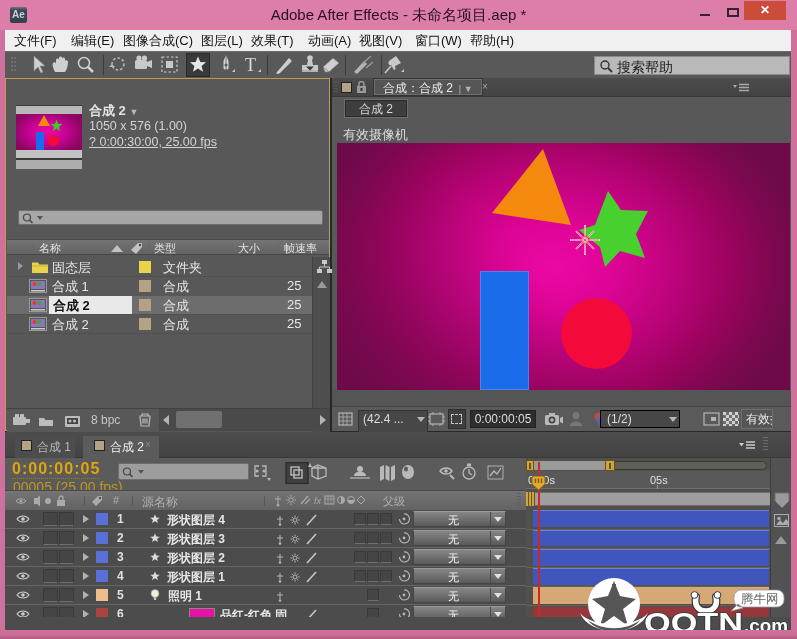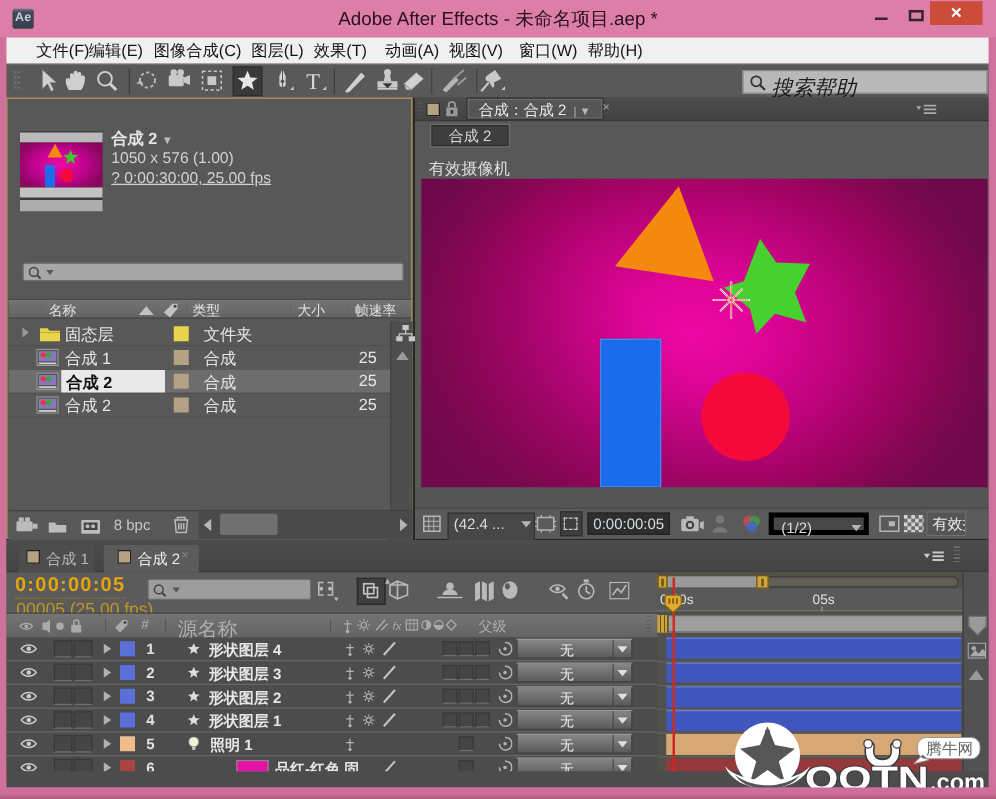--- a/index.html
+++ b/index.html
@@ -53,21 +53,21 @@
 </head>
 <body>
 <div class="abs" id="titlebar"></div>
 <div class="abs" id="aeicon">Ae</div>
 <div class="abs" id="title">Adobe After Effects - 未命名项目.aep *</div>
 <div class="abs" id="btnmin"></div>
 <div class="abs" id="btnmax"></div>
 <div class="abs" id="btnclose">✕</div>
 
 <div class="abs" id="menubar">
-<span style="left:24px">文件(F)</span>
+<span style="left:9px">文件(F)</span>
 <span style="left:66px">编辑(E)</span>
 <span style="left:118px">图像合成(C)</span>
 <span style="left:196px">图层(L)</span>
 <span style="left:246px">效果(T)</span>
 <span style="left:303px">动画(A)</span>
 <span style="left:354px">视图(V)</span>
 <span style="left:410px">窗口(W)</span>
 <span style="left:465px">帮助(H)</span>
 </div>
 
@@ -139,21 +139,21 @@
         <path d="M99.5 3 L99.5 23 M263.5 3 L263.5 23 M341.5 3 L341.5 23 M377.5 3 L377.5 23"></path>
       </g>
 </svg>
 
 
 <div class="abs" style="left:589px;top:4px;width:196px;height:19px;background:#b9b9b9;border:1px solid #8a8a8a;">
   <svg width="14" height="14" style="position:absolute;left:4px;top:2px">
         <circle cx="6" cy="6" r="4" fill="none" stroke="#333" stroke-width="1.4"></circle>
         <path d="M9 9 L13 13" stroke="#333" stroke-width="1.8"></path>
       </svg>
-  <span style="position:absolute;left:22px;top:2px;font-size:17px;color:#1b1b1b;font-style:italic;">搜索帮助</span>
+  <span style="position:absolute;left:22px;top:2px;font-size:14px;color:#1b1b1b;">搜索帮助</span>
 </div>
 </div>
 
 <div class="abs" id="mainarea">
   <div class="abs" id="projpanel">
 
 
     <div class="abs" style="left:10px;top:26px;width:66px;height:62px;background:#3a3a3a;">
       <div class="abs" style="left:0;top:1px;width:66px;height:8px;background:#b9b9b9;"></div>
       <div class="abs" style="left:0;top:9px;width:66px;height:36px;background:radial-gradient(ellipse 36px 22px at 48% 50%, #ee08a6 0%, #c40292 55%, #8a075f 100%);overflow:hidden;">
@@ -362,21 +362,21 @@
         </svg>
       <svg class="abs" style="left:237px;top:4px" width="14" height="16">
           <circle cx="7" cy="4.5" r="3.5" fill="#777"></circle>
           <path d="M1 15 C1 9 13 9 13 15 Z" fill="#777"></path>
         </svg>
       <svg class="abs" style="left:260px;top:4px" width="18" height="16">
           <circle cx="7" cy="6" r="4.5" fill="#d04444" opacity="0.9"></circle>
           <circle cx="11.5" cy="6" r="4.5" fill="#44a044" opacity="0.8"></circle>
           <circle cx="9.2" cy="10" r="4.5" fill="#4466cc" opacity="0.8"></circle>
         </svg>
-      <div class="abs" style="left:283px;top:3px;width:80px;height:18px;background:#474747;border:4px solid #000000;">
+      <div class="abs" style="left:268px;top:3px;width:80px;height:18px;background:#474747;border:1px solid #000000;">
         <span style="position:absolute;left:6px;top:1px;">(1/2)</span>
         <div style="position:absolute;right:2px;top:6px;width:0;height:0;border-left:4px solid transparent;border-right:4px solid transparent;border-top:5px solid #b5b5b5;"></div>
       </div>
       <svg class="abs" style="left:371px;top:5px" width="17" height="14">
           <rect x="1" y="1" width="15" height="12" fill="none" stroke="#b5b5b5" stroke-width="1.2"></rect>
           <rect x="8" y="5" width="5" height="4" fill="#b5b5b5"></rect>
         </svg>
       <svg class="abs" style="left:391px;top:5px" width="16" height="14">
         <rect x="0" y="0" width="16" height="14" fill="#6e6e6e"></rect>
         <g fill="#d2d2d2">
@@ -477,21 +477,21 @@
       <path d="M19 3 L22 3 L25 0.5 L25 11.5 L22 9 L19 9 Z" fill="#aaa"></path>
       <circle cx="33" cy="6" r="3" fill="#aaa"></circle>
       <rect x="42" y="5" width="8" height="6" fill="#aaa"></rect>
         <path d="M44 5 V3 a2 2 0 0 1 4 0 V5" fill="none" stroke="#aaa" stroke-width="1.3"></path>
     </svg>
     <svg class="abs" style="left:86px;top:4px" width="18" height="12">
         <path d="M1 7 L7 1 L11 1 L11 5 L5 11 Z" fill="#aaa"></path>
         <circle cx="9" cy="3" r="1.1" fill="#3a3a3a"></circle>
       </svg>
     <span class="abs" style="left:108px;top:3px;font-size:11px;color:#b0b0b0;">#</span>
-    <span class="abs" style="left:137px;top:3px;font-size:16px;color:#b0b0b0;">源名称</span>
+    <span class="abs" style="left:137px;top:3px;font-size:12px;color:#b0b0b0;">源名称</span>
     <span class="abs" style="left:78px;top:3px;font-size:11px;color:#555;">|</span>
     <span class="abs" style="left:126px;top:3px;font-size:11px;color:#555;">|</span>
     <span class="abs" style="left:258px;top:3px;font-size:11px;color:#555;">|</span>
     <svg class="abs" style="left:268px;top:3px" width="95" height="14">
       <g fill="none" stroke="#aaa" stroke-width="1">
         <path d="M5 2 V10 M2 5 H8"></path>
           <circle cx="5" cy="11" r="1.5" fill="#aaa" stroke="none"></circle>
         <circle cx="18" cy="6" r="2.2"></circle>
           <path d="M18 1 V2.5 M18 9.5 V11 M13 6 H14.5 M21.5 6 H23 M14.5 2.5 L15.6 3.6 M20.4 8.4 L21.5 9.5 M21.5 2.5 L20.4 3.6 M15.6 8.4 L14.5 9.5"></path>
         <path d="M28 10 L35 2 M32 10 L37 5" stroke-width="1.2"></path>

